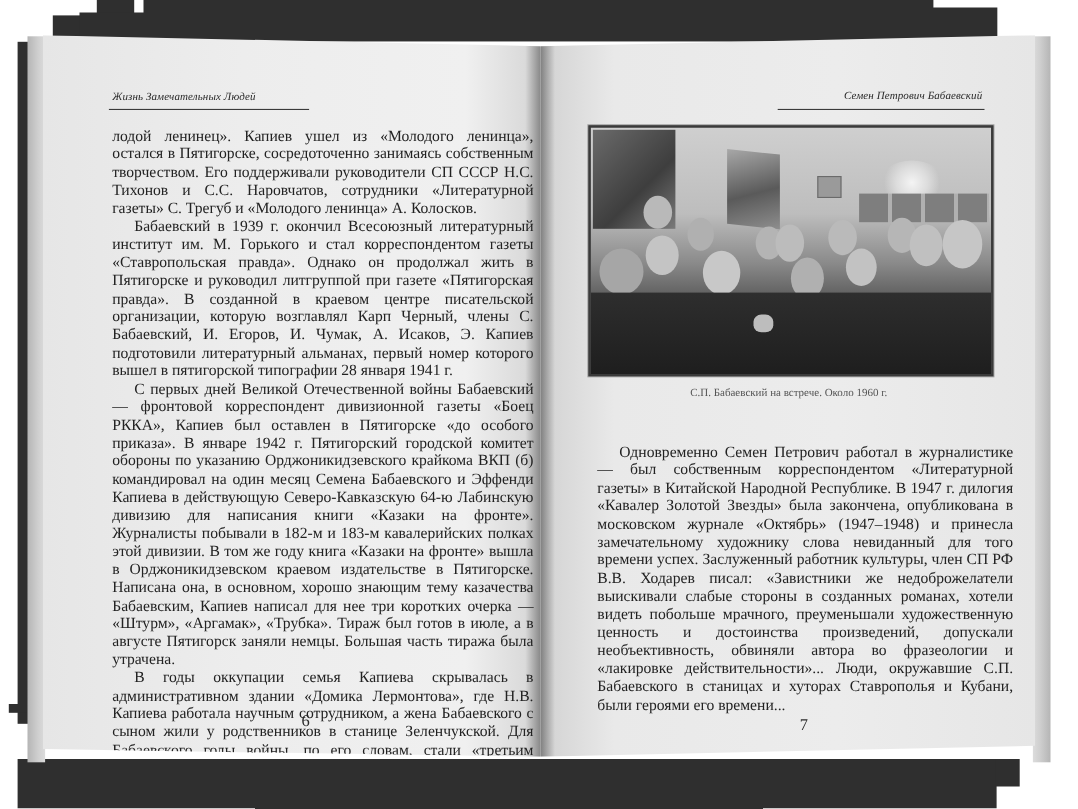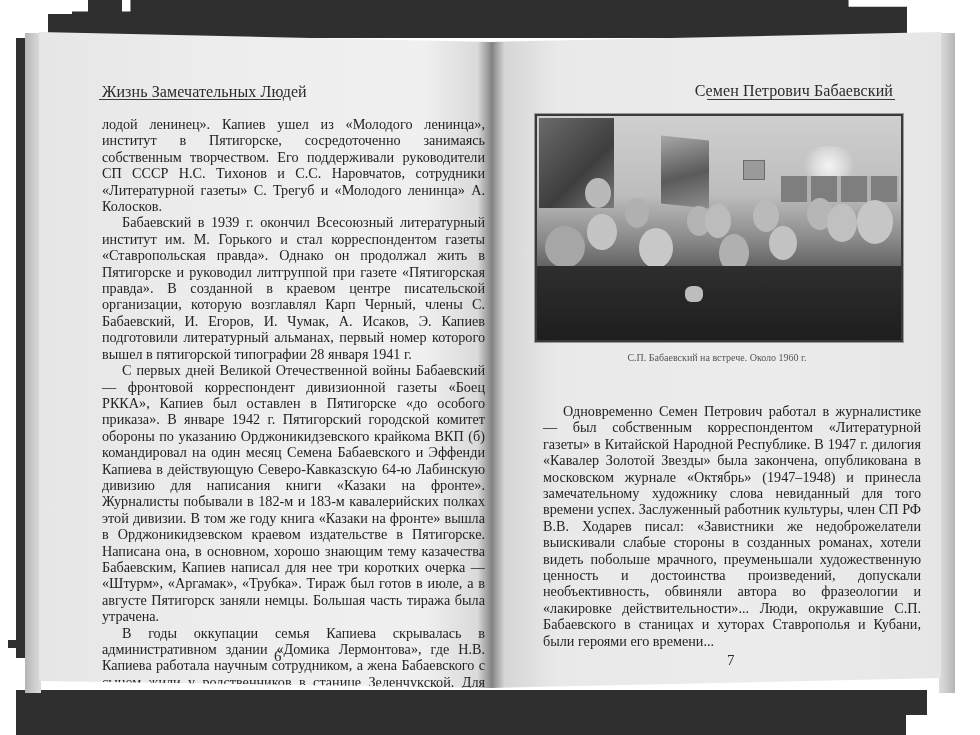--- a/index.html
+++ b/index.html
@@ -31,21 +31,21 @@
     left:14px; width:452px;
     background:linear-gradient(90deg,#e6e6e6 0%,#ededed 40%,#f0f0f0 85%,#dadada 97%,#8a8a8a 100%);
     clip-path:polygon(0 2px,100% 12px,100% 658px,0 651px);
   }
   .page.right {
     left:466px; width:450px;
     background:linear-gradient(90deg,#7d7d7d 0%,#d6d6d6 3%,#e9e9e9 15%,#ececec 60%,#e6e6e6 100%);
     clip-path:polygon(0 12px,100% 2px,100% 648px,0 658px);
   }
   .running-head {
-    position:absolute; font-size:16px; color:#2a2a2a; letter-spacing:0.1px;
+    position:absolute; font-size:10px; color:#2a2a2a; letter-spacing:0.1px;font-style:italic;
   }
   .running-head .rule { position:absolute; height:1px; background:#3a3a3a; }
   .left .running-head { left:63px; top:53px; }
   .left .running-head .rule { left:-3px; top:16px; width:182px; }
   .right .running-head { right:48px; top:52px; text-align:right; }
   .right .running-head .rule { right:-2px; top:17px; width:188px; }
   .textblock {
     position:absolute; font-size:14.2px; line-height:16.4px; text-align:justify;
     color:#222;
   }
@@ -83,21 +83,21 @@
 <div class="book">
   <div class="edge-left"></div>
   <div class="edge-right"></div>
 
   <div class="page left">
     <div class="running-head">
       <span>Жизнь Замечательных Людей</span>
       <div class="rule"></div>
     </div>
     <div class="textblock">
-      <p>лодой ленинец». Капиев ушел из «Молодого ленинца», институт в Пятигорске, сосредоточенно занимаясь собственным творчеством. Его поддерживали руководители СП СССР Н.С. Тихонов и С.С. Наровчатов, сотрудники «Литературной газеты» С. Трегуб и «Молодого ленинца» А. Колосков.</p>
+      <p>лодой ленинец». Капиев ушел из «Молодого ленинца», остался в Пятигорске, сосредоточенно занимаясь собственным творчеством. Его поддерживали руководители СП СССР Н.С. Тихонов и С.С. Наровчатов, сотрудники «Литературной газеты» С. Трегуб и «Молодого ленинца» А. Колосков.</p>
       <p class="indent">Бабаевский в 1939 г. окончил Всесоюзный литературный институт им. М. Горького и стал корреспондентом газеты «Ставропольская правда». Однако он продолжал жить в Пятигорске и руководил литгруппой при газете «Пятигорская правда». В созданной в краевом центре писательской организации, которую возглавлял Карп Черный, члены С. Бабаевский, И. Егоров, И. Чумак, А. Исаков, Э. Капиев подготовили литературный альманах, первый номер которого вышел в пятигорской типографии 28 января 1941 г.</p>
       <p class="indent">С первых дней Великой Отечественной войны Бабаевский — фронтовой корреспондент дивизионной газеты «Боец РККА», Капиев был оставлен в Пятигорске «до особого приказа». В январе 1942 г. Пятигорский городской комитет обороны по указанию Орджоникидзевского крайкома ВКП (б) командировал на один месяц Семена Бабаевского и Эффенди Капиева в действующую Северо-Кавказскую 64-ю Лабинскую дивизию для написания книги «Казаки на фронте». Журналисты побывали в 182-м и 183-м кавалерийских полках этой дивизии. В том же году книга «Казаки на фронте» вышла в Орджоникидзевском краевом издательстве в Пятигорске. Написана она, в основном, хорошо знающим тему казачества Бабаевским, Капиев написал для нее три коротких очерка — «Штурм», «Аргамак», «Трубка». Тираж был готов в июле, а в августе Пятигорск заняли немцы. Большая часть тиража была утрачена.</p>
       <p class="indent">В годы оккупации семья Капиева скрывалась в административном здании «Домика Лермонтова», где Н.В. Капиева работала научным сотрудником, а жена Бабаевского с сыном жили у родственников в станице Зеленчукской. Для Бабаевского годы войны, по его словам, стали «третьим литературным институтом». Вышли его книги «Белая мечеть» (1943),</p>
     </div>
     <div class="page-number">6</div>
   </div>
 
   <div class="page right">
     <div class="running-head">
       <span>Семен Петрович Бабаевский</span>

